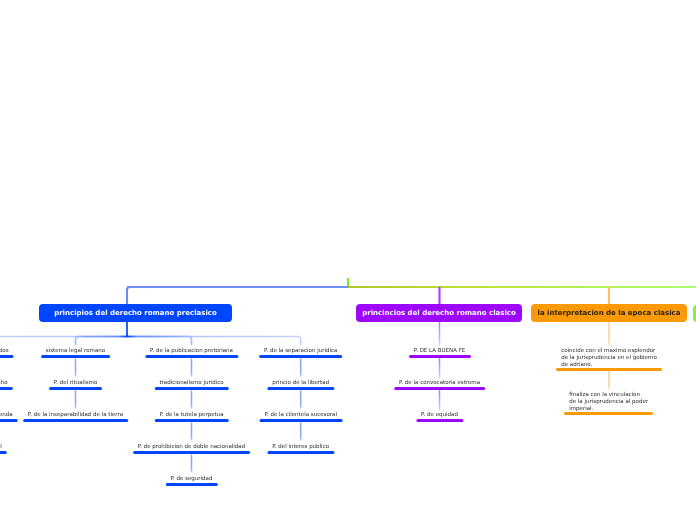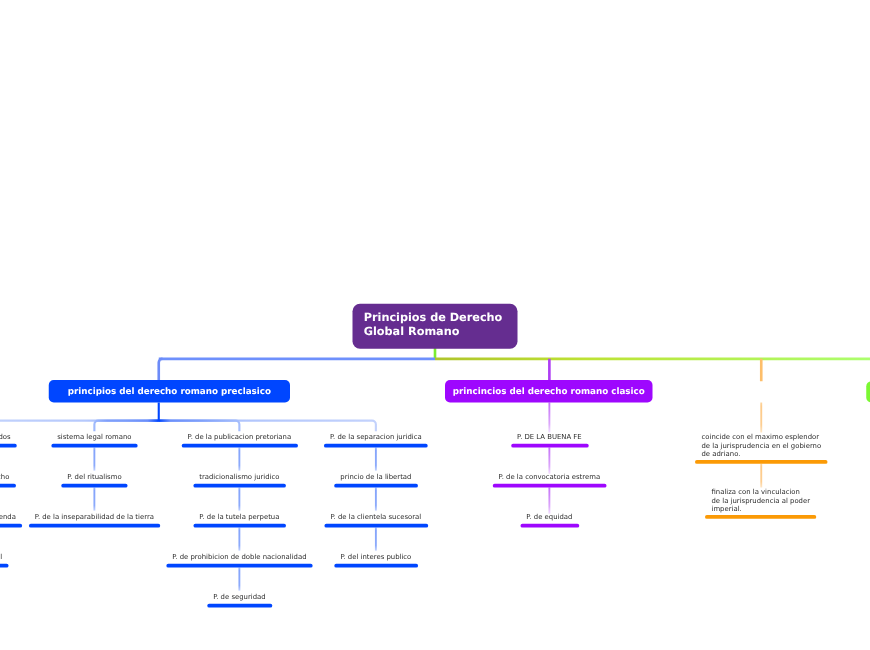--- a/index.html
+++ b/index.html
@@ -116,27 +116,26 @@
     <rect x="299.95" y="422.0" width="1.5" height="18.5" fill="url(#vfB)"></rect>
 
     <rect x="438.75" y="322.0" width="1.5" height="24.0" fill="url(#vfP)"></rect>
     <rect x="438.75" y="358.0" width="1.5" height="21.0" fill="url(#vfP)"></rect>
     <rect x="438.75" y="390.0" width="1.5" height="21.0" fill="url(#vfP)"></rect>
 
     <rect x="608.25" y="322.0" width="1.5" height="24.0" fill="url(#vfO)"></rect>
     <rect x="608.25" y="371.0" width="1.5" height="19.0" fill="url(#vfO)"></rect>
   </svg>
 
-  <div class="rootnode" style="left:282px;top:243px;width:132px;height:36px;background:#652D90">Principios de Derecho
-Global Romano</div>
 
   <div class="topic" style="left:39px;top:304px;width:193px;height:18px;background:#0046FF">principios del derecho romano preclasico</div>
 
   <div class="topic" style="left:356px;top:304px;width:166px;height:18px;background:#9E07FE">princincios del derecho romano clasico</div>
 
+  <div class="topic" style="left:531px;top:304px;width:156px;height:18px;background:#FB9A06;color:#231f20">la interpretacion de la epoca clasica</div>
 
   <div class="topic" style="left:693px;top:305px;width:30px;height:17px;background:#7BF832"></div>
 
   <div class="leaf" style="left:-40.9px;top:347px">
     <span class="txt">P. de los negocios juridicos privados</span>
     <span class="bar" style="background:#0046FF"></span>
   </div>
   <div class="leaf" style="left:-40.5px;top:379px">
     <span class="txt">P. de la irrevocabilidad del derecho</span>
     <span class="bar" style="background:#0046FF"></span>

